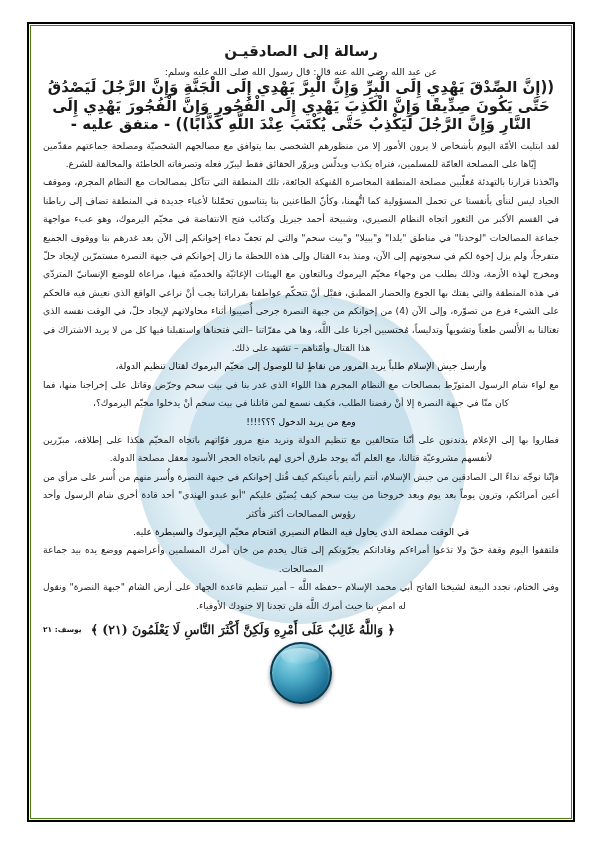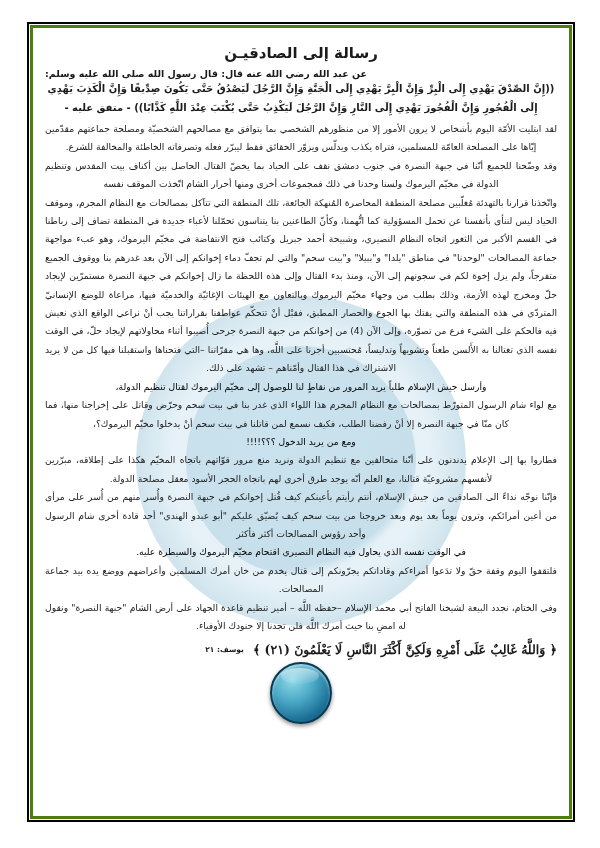--- a/index.html
+++ b/index.html
@@ -6,21 +6,21 @@
   body{
     width:600px;height:848px;background:#ffffff;position:relative;
     font-family:"DejaVu Sans","Liberation Sans",sans-serif;
     color:#1a1a1a;overflow:hidden;
   }
   .frame-outer{
     position:absolute;left:27px;top:22px;width:544px;height:796px;
     border:2px solid #000;background:#fff;
   }
   .frame-inner{
-    position:absolute;inset:1px;border:3px solid #4d7c0f;overflow:hidden;
+    position:absolute;inset:1px;border:1px solid #4d7c0f;overflow:hidden;
   }
   .watermark{
     position:absolute;left:50%;top:268px;transform:translateX(-50%);
     width:330px;height:330px;border-radius:50%;
     background:radial-gradient(circle,
       rgba(205,228,240,0.55) 0%,
       rgba(205,228,240,0.50) 55%,
       rgba(160,200,218,0.55) 74%,
       rgba(125,175,200,0.55) 80%,
       rgba(125,175,200,0.0) 82%);
@@ -34,33 +34,33 @@
   }
   .content{
     position:relative;z-index:1;direction:rtl;
     padding:14px 12px 0 12px;
   }
   .doc-title{
     margin:2px 0 6px 0;text-align:center;
     font-size:15px;font-weight:bold;letter-spacing:1px;
   }
   .narrator{
-    margin:0 0 1px 0;text-align:left;font-size:9.5px;font-weight:bold;
+    margin:0 0 1px 0;text-align:center;font-size:9.5px;font-weight:normal;
   }
   .hadith{
-    margin:0 0 3px 0;text-align:center;font-size:10px;font-weight:bold;
+    margin:0 0 3px 0;text-align:center;font-size:15px;font-weight:bold;
     line-height:18.5px;
   }
   .para{
     margin:0;font-size:9.2px;font-weight:normal;line-height:18.4px;
     text-align:justify;text-align-last:center;
   }
   .para.strong{color:#000;}
   .verse-row{
-    margin:4px 0 2px 0;text-align:right;direction:rtl;
+    margin:4px 0 2px 0;text-align:left;direction:rtl;
   }
   .verse{
     font-family:"DejaVu Serif","Liberation Serif",serif;
     font-size:12.5px;font-weight:bold;letter-spacing:0.5px;
   }
   .verse-ref{
     font-size:7.5px;font-weight:bold;margin-right:4px;vertical-align:middle;
   }
   .logo{
     position:relative;width:58px;height:58px;margin:4px auto 8px auto;
@@ -86,36 +86,35 @@
     <div class="content">
 
       <h1 class="doc-title">رسالة إلى الصادقيـن</h1>
 
       <p class="narrator">عن عبد الله رضي الله عنه قال: قال رسول الله صلى الله عليه وسلم:</p>
 
       <p class="hadith">((إِنَّ الصِّدْقَ يَهْدِي إِلَى الْبِرِّ وَإِنَّ الْبِرَّ يَهْدِي إِلَى الْجَنَّةِ وَإِنَّ الرَّجُلَ لَيَصْدُقُ حَتَّى يَكُونَ صِدِّيقًا وَإِنَّ الْكَذِبَ يَهْدِي إِلَى الْفُجُورِ وَإِنَّ الْفُجُورَ يَهْدِي إِلَى النَّارِ وَإِنَّ الرَّجُلَ لَيَكْذِبُ حَتَّى يُكْتَبَ عِنْدَ اللَّهِ كَذَّابًا)) - متفق عليه -</p>
 
       <p class="para">لقد ابتليت الأمّة اليوم بأشخاص لا يرون الأمور إلا من منظورهم الشخصي بما يتوافق مع مصالحهم الشخصيّة ومصلحة جماعتهم مقدّمين إيّاها على المصلحة العامّة للمسلمين، فتراه يكذب ويدلّس ويزوّر الحقائق فقط ليبرّر فعله وتصرفاته الخاطئة والمخالفة للشرع.</p>
 
-      <p class="para">وقد وضّحنا للجميع أنّنا في جبهة النصرة في جنوب دمشق نقف على الحياد بما يخصّ القتال الحاصل بين أكناف بيت المقدس وتنظيم الدولة في مخيّم اليرموك ولسنا وحدنا في ذلك فمجموعات أخرى ومنها أحرار الشام اتّخذت الموقف نفسه</p>
 
       <p class="para">واتّخذنا قرارنا بالتهدئة مُغلّبين مصلحة المنطقة المحاصرة المُنهكة الجائعة، تلك المنطقة التي تتآكل بمصالحات مع النظام المجرم، وموقف الحياد ليس لننأى بأنفسنا عن تحمل المسؤولية كما اتُّهمنا، وكأنّ الطاعنين بنا يتناسون تحمّلنا لأعباء جديدة في المنطقة تضاف إلى رباطنا في القسم الأكبر من الثغور اتجاه النظام النصيري، وشبيحة أحمد جبريل وكتائب فتح الانتفاضة في مخيّم اليرموك، وهو عبء مواجهة جماعة المصالحات "لوحدنا" في مناطق "يلدا" و"ببيلا" و"بيت سحم" والتي لم تجفّ دماء إخوانكم إلى الآن بعد غدرهم بنا ووقوف الجميع متفرجاً، ولم يزل إخوة لكم في سجونهم إلى الآن، ومنذ بدء القتال وإلى هذه اللحظة ما زال إخوانكم في جبهة النصرة مستمرّين لإيجاد حلّ ومخرج لهذه الأزمة، وذلك بطلب من وجهاء مخيّم اليرموك وبالتعاون مع الهيئات الإغاثيّة والخدميّة فيها، مراعاة للوضع الإنسانيّ المتردّي في هذه المنطقة والتي يفتك بها الجوع والحصار المطبق، فقبْل أنْ تتحكّم عواطفنا بقراراتنا يجب أنْ نراعي الواقع الذي نعيش فيه فالحكم على الشيء فرع من تصوّره، وإلى الآن (4) من إخوانكم من جبهة النصرة جرحى أُصيبوا أثناء محاولاتهم لإيجاد حلّ، في الوقت نفسه الذي تغتالنا به الأَلسن طعناً وتشويهاً وتدليساً، مُحتسبين أجرنا على اللَّه، وها هي مقرّاتنا –التي فتحناها واستقبلنا فيها كل من لا يريد الاشتراك في هذا القتال وأمّناهم – تشهد على ذلك.</p>
 
       <p class="para strong">وأرسل جيش الإسلام طلباً يريد المرور من نقاطٍ لنا للوصول إلى مخيّم اليرموك لقتال تنظيم الدولة،</p>
 
       <p class="para">مع لواء شام الرسول المتورّط بمصالحات مع النظام المجرم هذا اللواء الذي غدر بنا في بيت سحم وحرّض وقاتل على إخراجنا منها، فما كان منّا في جبهة النصرة إلا أنْ رفضنا الطلب، فكيف نسمع لمن قاتلنا في بيت سحم أنْ يدخلوا مخيّم اليرموك؟،</p>
 
       <p class="para strong">ومع من يريد الدخول ؟؟؟!!!!</p>
 
       <p class="para">فطاروا بها إلى الإعلام يدندنون على أنّنا متحالفين مع تنظيم الدولة ونريد منع مرور قوّاتهم باتجاه المخيّم هكذا على إطلاقه، مبرّرين لأنفسهم مشروعيّة قتالنا، مع العلم أنّه يوجد طرق أخرى لهم باتجاه الحجر الأسود معقل مصلحة الدولة.</p>
 
       <p class="para">فإنّنا نوجّه نداءً الى الصادقين من جيش الإسلام، أنتم رأيتم بأعينكم كيف قُتل إخوانكم في جبهة النصرة وأُسر منهم من أُسر على مرأى من أعين أمرائكم، وترون يوماً بعد يوم وبعد خروجنا من بيت سحم كيف يُضيّق عليكم "أبو عبدو الهندي" أحد قادة أخرى شام الرسول وأحد رؤوس المصالحات أكثر فأكثر</p>
 
 
-      <p class="para strong">في الوقت نفسه الذي يحاول فيه النظام النصيري اقتحام مخيّم اليرموك والسيطرة عليه.</p>
+      <p class="para strong">في الوقت مصلحة الذي يحاول فيه النظام النصيري اقتحام مخيّم اليرموك والسيطرة عليه.</p>
 
       <p class="para">فلتقفوا اليوم وقفة حقّ ولا تدَعوا أمراءكم وقاداتكم يجرّونكم إلى قتال يخدم من خان أمرك المسلمين وأعراضهم ووضع يده بيد جماعة المصالحات.</p>
 
       <p class="para">وفي الختام، نجدد البيعة لشيخنا الفاتح أبي محمد الإسلام –حفظه اللَّه – أمير تنظيم قاعدة الجهاد على أرض الشام "جبهة النصرة" ونقول له امضِ بنا حيث أمرك اللَّه فلن تجدنا إلا جنودك الأوفياء.</p>
 
       <div class="verse-row">
         <span class="verse">﴿ وَاللَّهُ غَالِبٌ عَلَى أَمْرِهِ وَلَكِنَّ أَكْثَرَ النَّاسِ لَا يَعْلَمُونَ (٢١) ﴾</span>
         <span class="verse-ref">يوسف: ٢١</span>
       </div>
 

